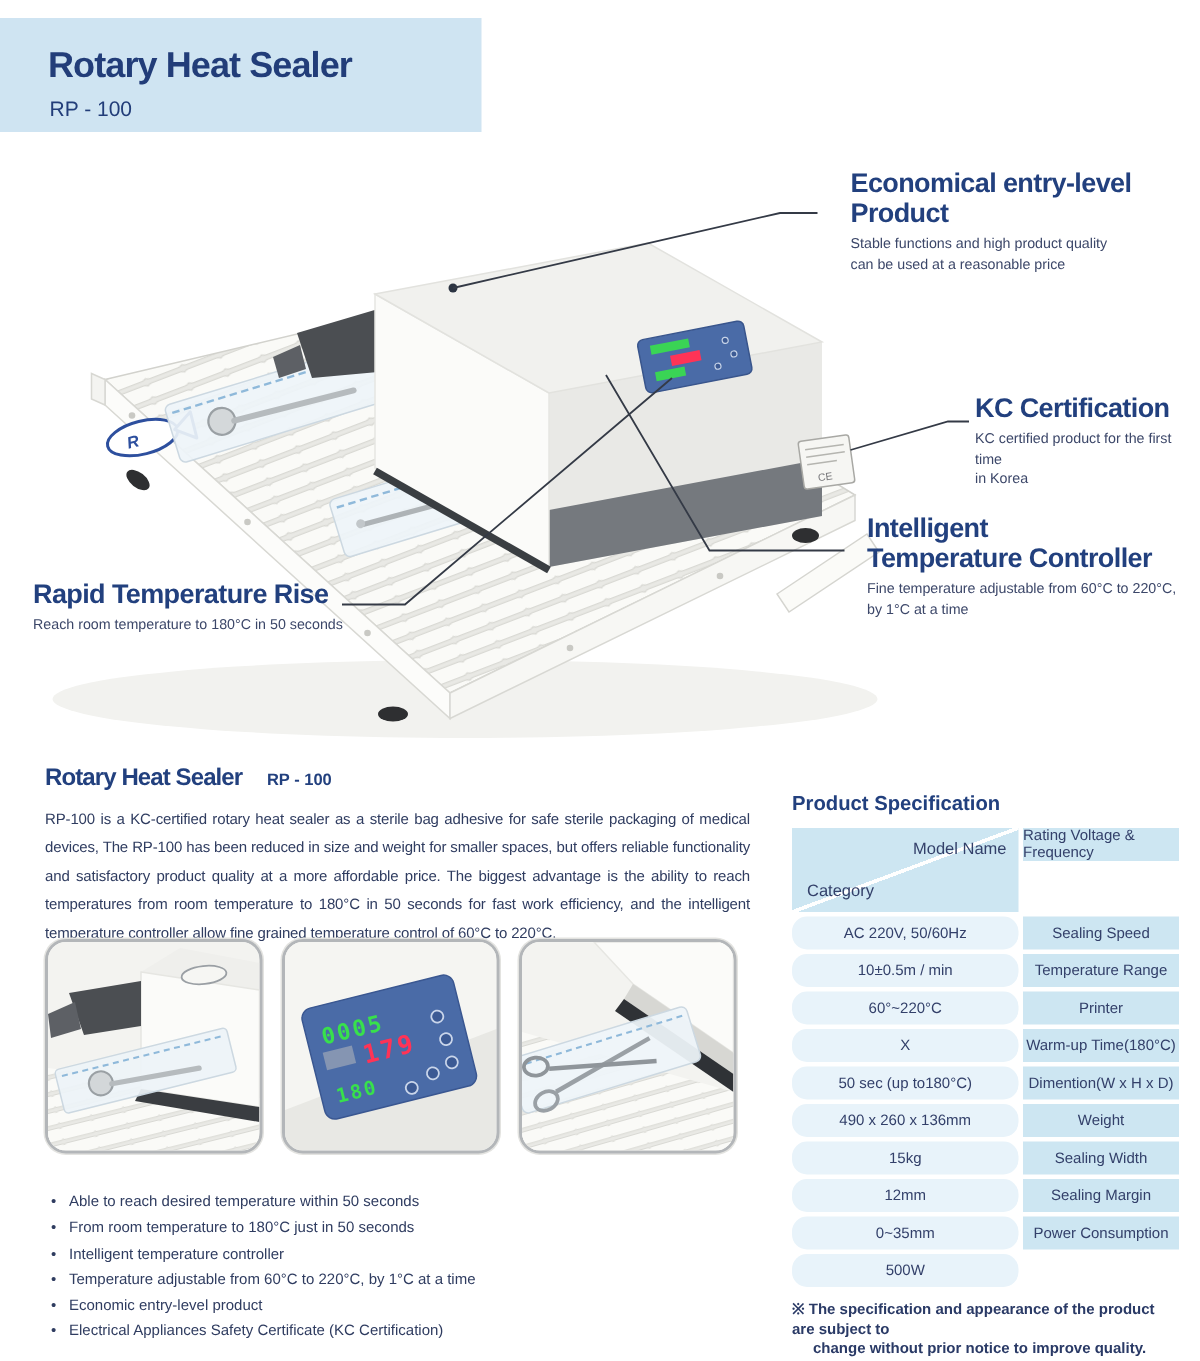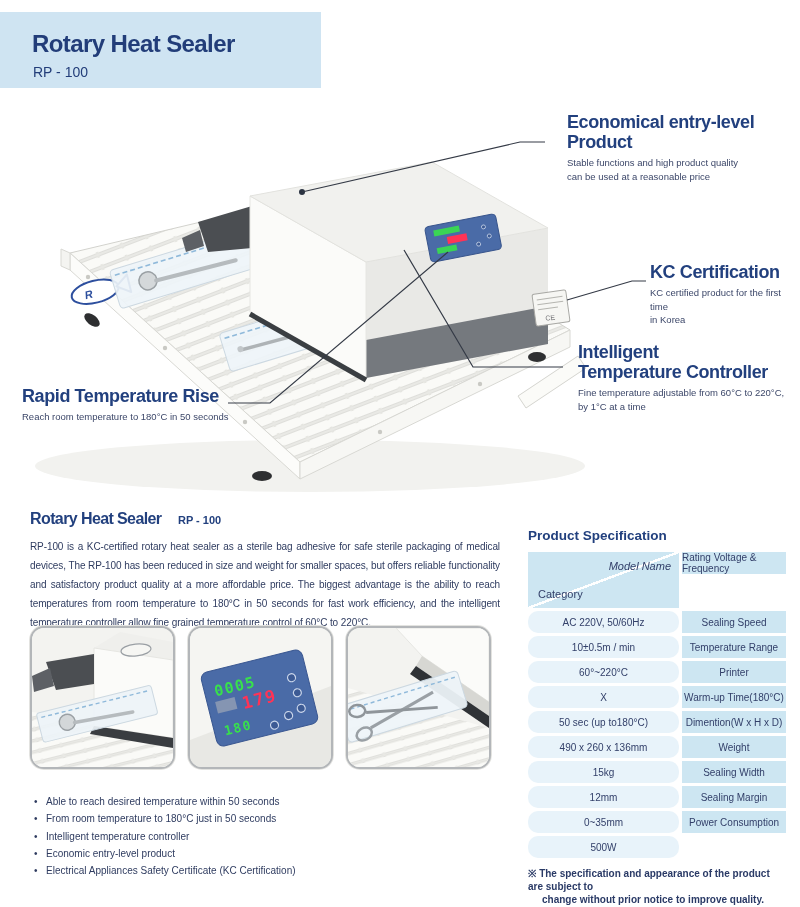--- a/index.html
+++ b/index.html
@@ -37,21 +37,21 @@
   
   .spec{position:absolute;left:528px;top:528px;width:246px;}
   .spec-title{font-size:13.5px;font-weight:700;color:#22407e;margin-bottom:9px;}
   .spec-grid{display:grid;grid-template-columns:151px 104px;gap:3px;background:#ffffff;}
   .cell{display:flex;align-items:center;justify-content:center;font-size:10px;color:#33406a;}
   .lcell{background:#cde6f2;height:22px;}
   .vcell{background:#e8f3fa;height:22px;border-radius:10px;}
   .corner{position:relative;height:56px;background-color:#cde6f2;
     background-image:linear-gradient(to bottom right,rgba(255,255,255,0) calc(50% - 1.2px),
       #ffffff calc(50% - 1.2px),#ffffff calc(50% + 1.2px),rgba(255,255,255,0) calc(50% + 1.2px));}
-  .corner .ctop{position:absolute;top:8px;right:8px;font-size:11px;color:#33406a;font-style:italic;}
+  .corner .ctop{position:absolute;top:8px;right:8px;font-size:11px;color:#33406a;}
   .corner .cbot{position:absolute;bottom:8px;left:10px;font-size:11px;color:#33406a;}
   .hval{background:#dcedf7;height:56px;flex-direction:column;gap:3px;font-size:11px;}
   .spec-note{margin-top:9px;font-size:10px;line-height:13px;font-weight:600;color:#2a3a66;}
   .spec-note .n2{padding-left:14px;}
   .mono{font-family:"DejaVu Sans Mono",monospace;font-weight:bold;}
 </style>
 </head>
 <body>
 
 <div class="page">
@@ -263,20 +263,21 @@
         </g>
       </svg>
     </div>
   </div>
 
   <div class="pinfo">
     <ul>
       <li>Able to reach desired temperature within 50 seconds</li>
       <li>From room temperature to 180°C just in 50 seconds</li>
       <li>Intelligent temperature controller</li>
+      <li>Temperature adjustable from 60°C to 220°C, by 1°C at a time</li>
       <li>Economic entry-level product</li>
       <li>Electrical Appliances Safety Certificate (KC Certification)</li>
 
     </ul>
   </div>
 
   <div class="spec">
     <div class="spec-title">Product Specification</div>
     <div class="spec-grid">
       <div class="corner">

